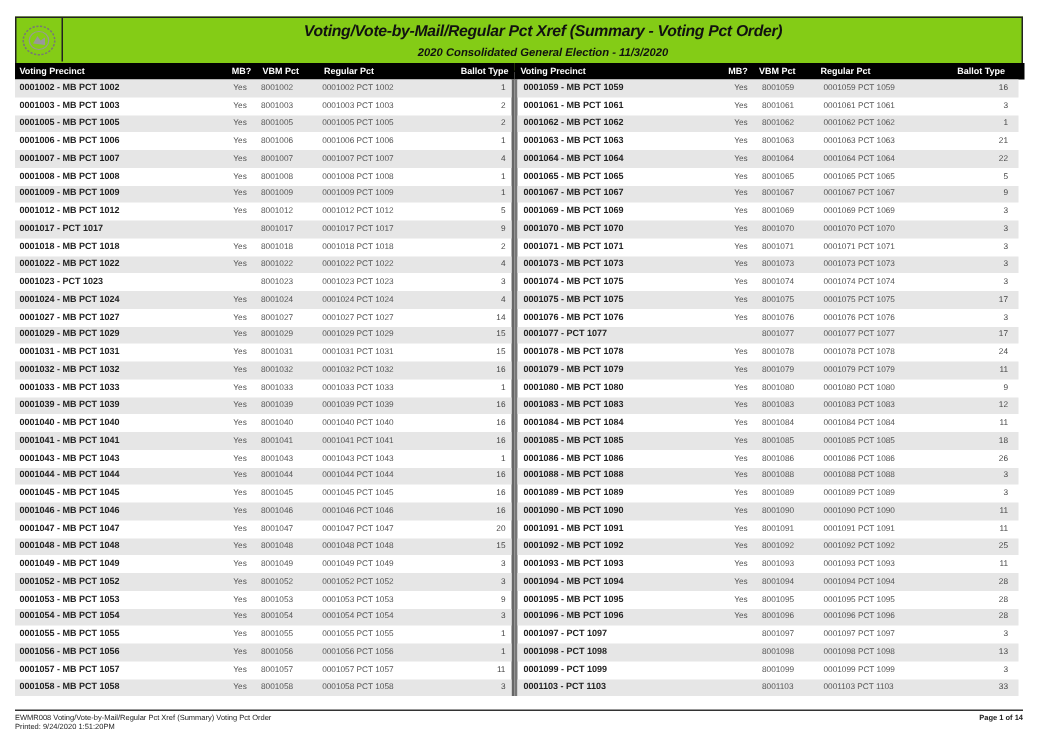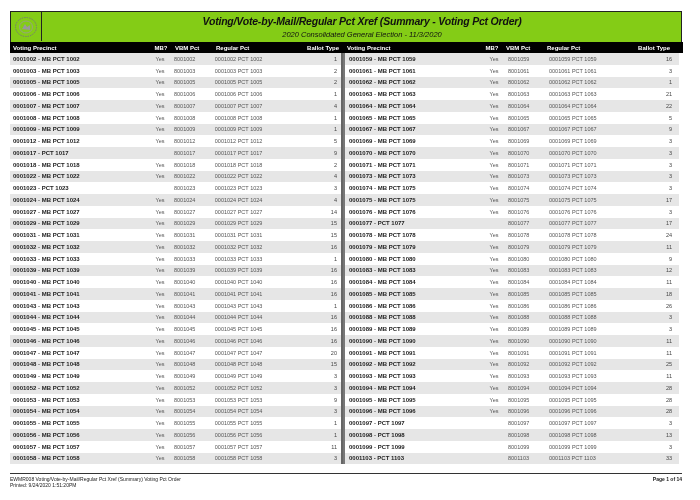--- a/index.html
+++ b/index.html
@@ -14,21 +14,21 @@
     position:absolute; left:0; top:0; width:31px; height:29px;
     border-right:1px solid #222; display:flex; align-items:center; justify-content:center;
   }
   .seal svg { width:24px; height:22px; }
   .title {
     position:absolute; left:32px; right:0; top:3px; text-align:center;
     font-size:10.5px; font-weight:bold; font-style:italic; letter-spacing:-0.2px;
   }
   .subtitle {
     position:absolute; left:32px; right:0; top:18px; text-align:center;
-    font-size:7.5px; font-weight:normal; font-style:italic;
+    font-size:7.5px; font-weight:bold; font-style:italic;
   }
 
   .colwrap { position:absolute; top:42px; }
   .col-left { left:10px; width:333px; }
   .col-right { left:343px; width:340px; }
 
   .thead {
     height:11px; background:#000; color:#fff; font-size:6px; font-weight:bold;
     display:flex; align-items:center;
   }

